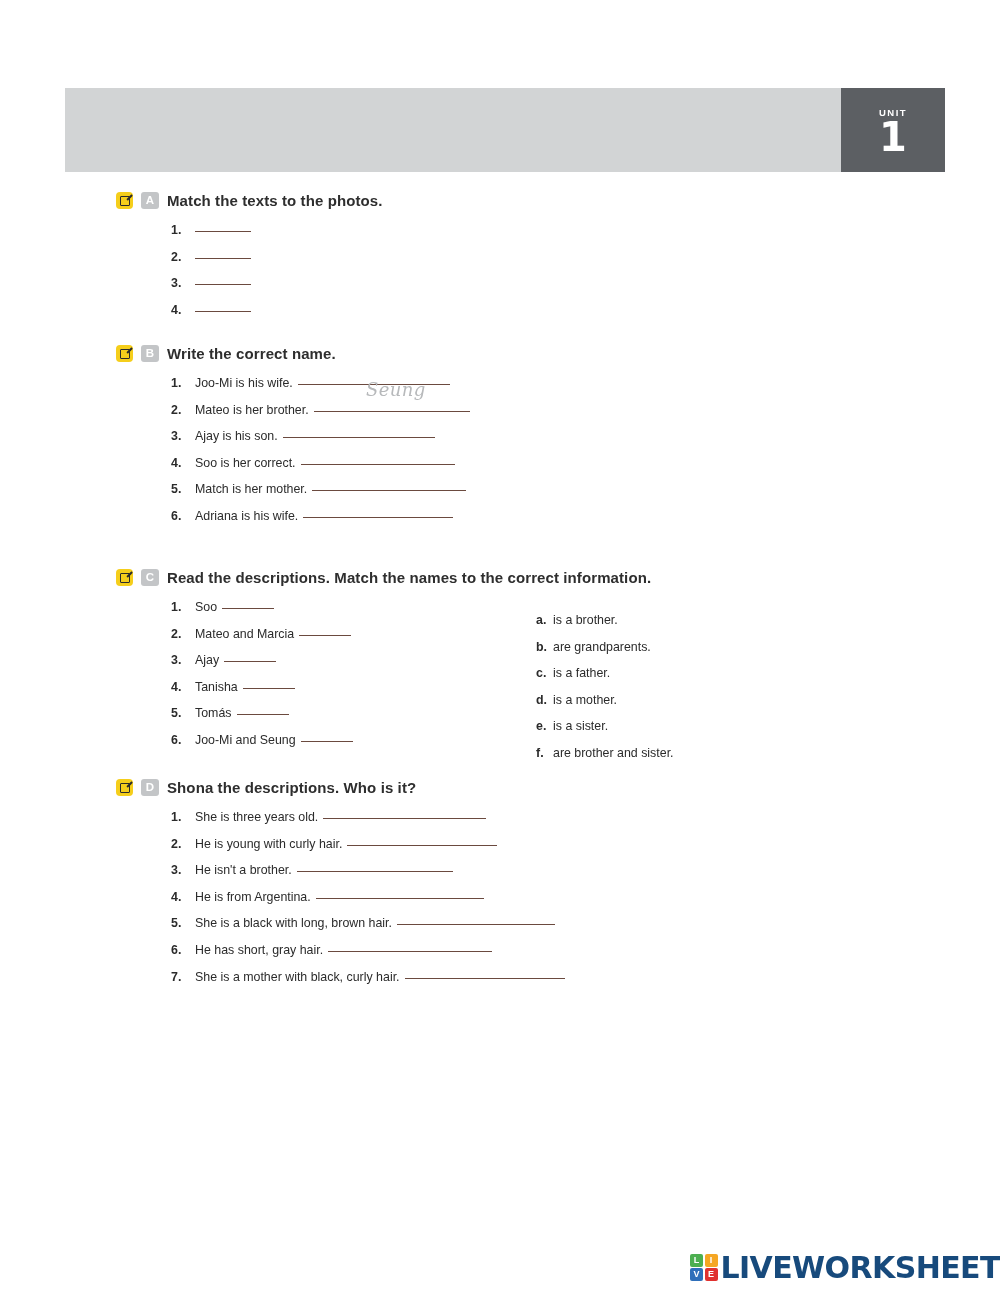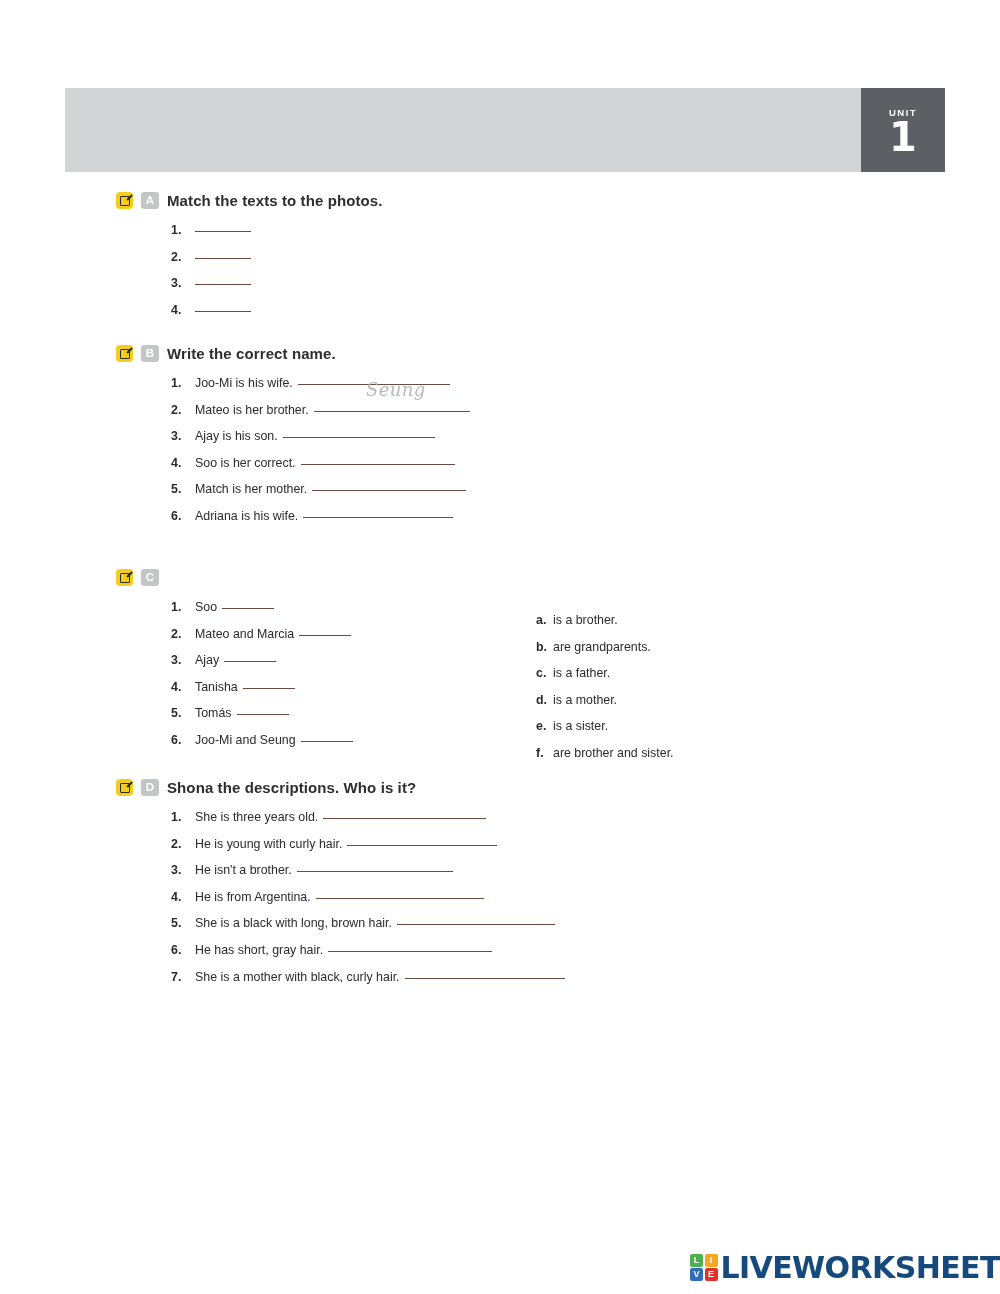--- a/index.html
+++ b/index.html
@@ -27,21 +27,21 @@
     width: 880px;
     height: 84px;
     display: flex;
     align-items: stretch;
   }
   .header-bar {
     flex: 1 1 auto;
     background: #d2d4d5;
   }
   .unit-tab {
-    width: 84px;
+    width: 104px;
     background: #5c5f63;
     color: #ffffff;
     display: flex;
     flex-direction: column;
     align-items: center;
     justify-content: center;
     padding-top: 4px;
   }
   .unit-word {
     font-size: 9.5px;
@@ -288,20 +288,21 @@
           <span class="blank" style="width: 150px;"></span>
         </div>
       </div>
     <div class="answer" style="left:250px; top:36px;">Seung</div>
   </div>
 
   <div class="section two-col" id="sec-c" style="top:567px;">
     <div class="sec-head">
       <span class="edit-icon"></span>
       <span class="letter-badge">C</span>
+      <span class="instr">Read the descriptions. Match the names to the correct information.</span>
     </div>
     <div class="items">
         <div class="item">
           <span class="num">1.</span>
           <span class="txt">Soo</span>
           <span class="blank" style="width: 52px;"></span>
         </div>
         <div class="item">
           <span class="num">2.</span>
           <span class="txt">Mateo and Marcia</span>

